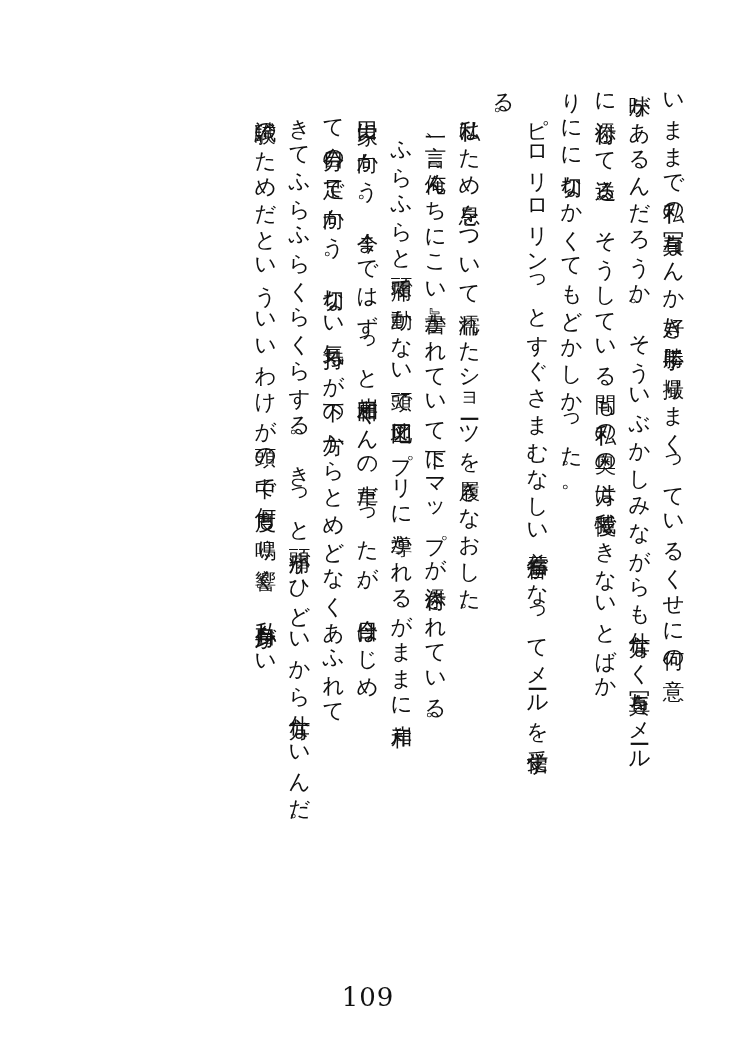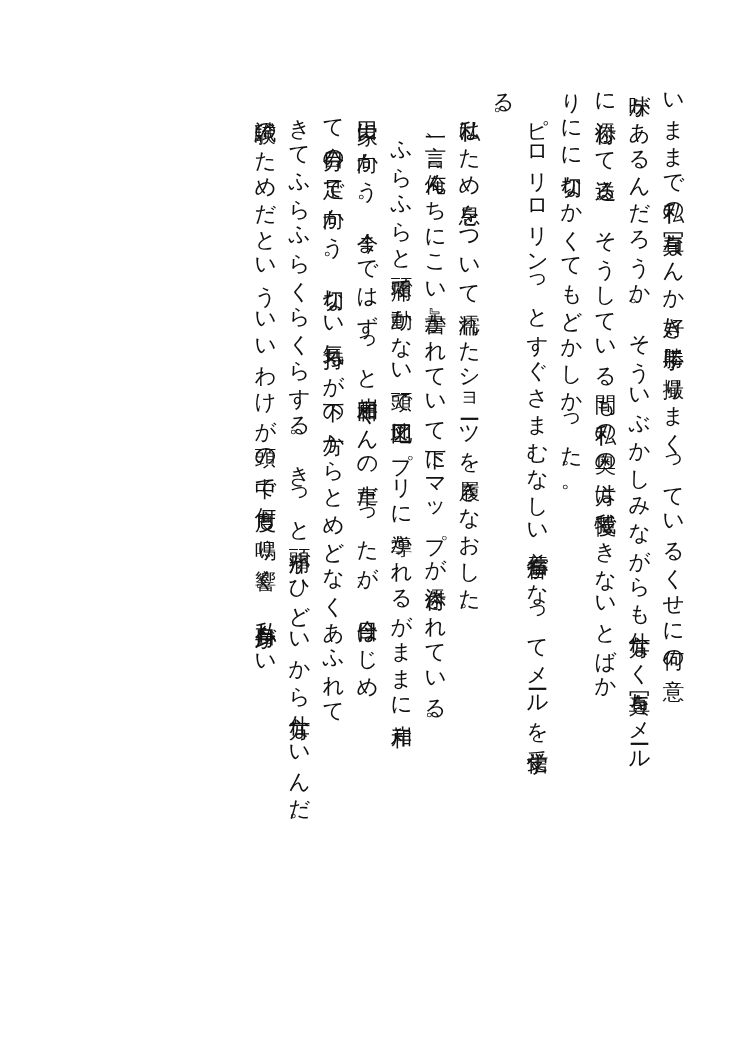--- a/index.html
+++ b/index.html
@@ -73,14 +73,15 @@
     <div class="column">る。</div>
     <div class="column col-indent-1">私はため息をついて濡れたショーツを履きなおした。</div>
     <div class="column col-indent-2">一言、『俺んちにこい』書かれていて下にマップが添付されている。</div>
     <div class="column col-indent-2">ふらふらと頭痛で動かない頭で地図アプリに導かれるがままに岸和</div>
     <div class="column col-indent-1">田家に向かう。今まではずっと岸和田くんの車だったが、今日はじめ</div>
     <div class="column col-indent-1">て自分の足で向かう。切ない気持ちが下の方からとめどなくあふれて</div>
     <div class="column col-indent-1">きてふらふらくらくらする。きっと頭痛がひどいから仕方ないんだ。</div>
     <div class="column col-indent-1">試験のためだといういいわけが頭の中で何度も鳴り響く。私自身がい</div>
   </div>
 
+  <div class="page-number">109</div>
 
 </div>
 
 </body></html>

